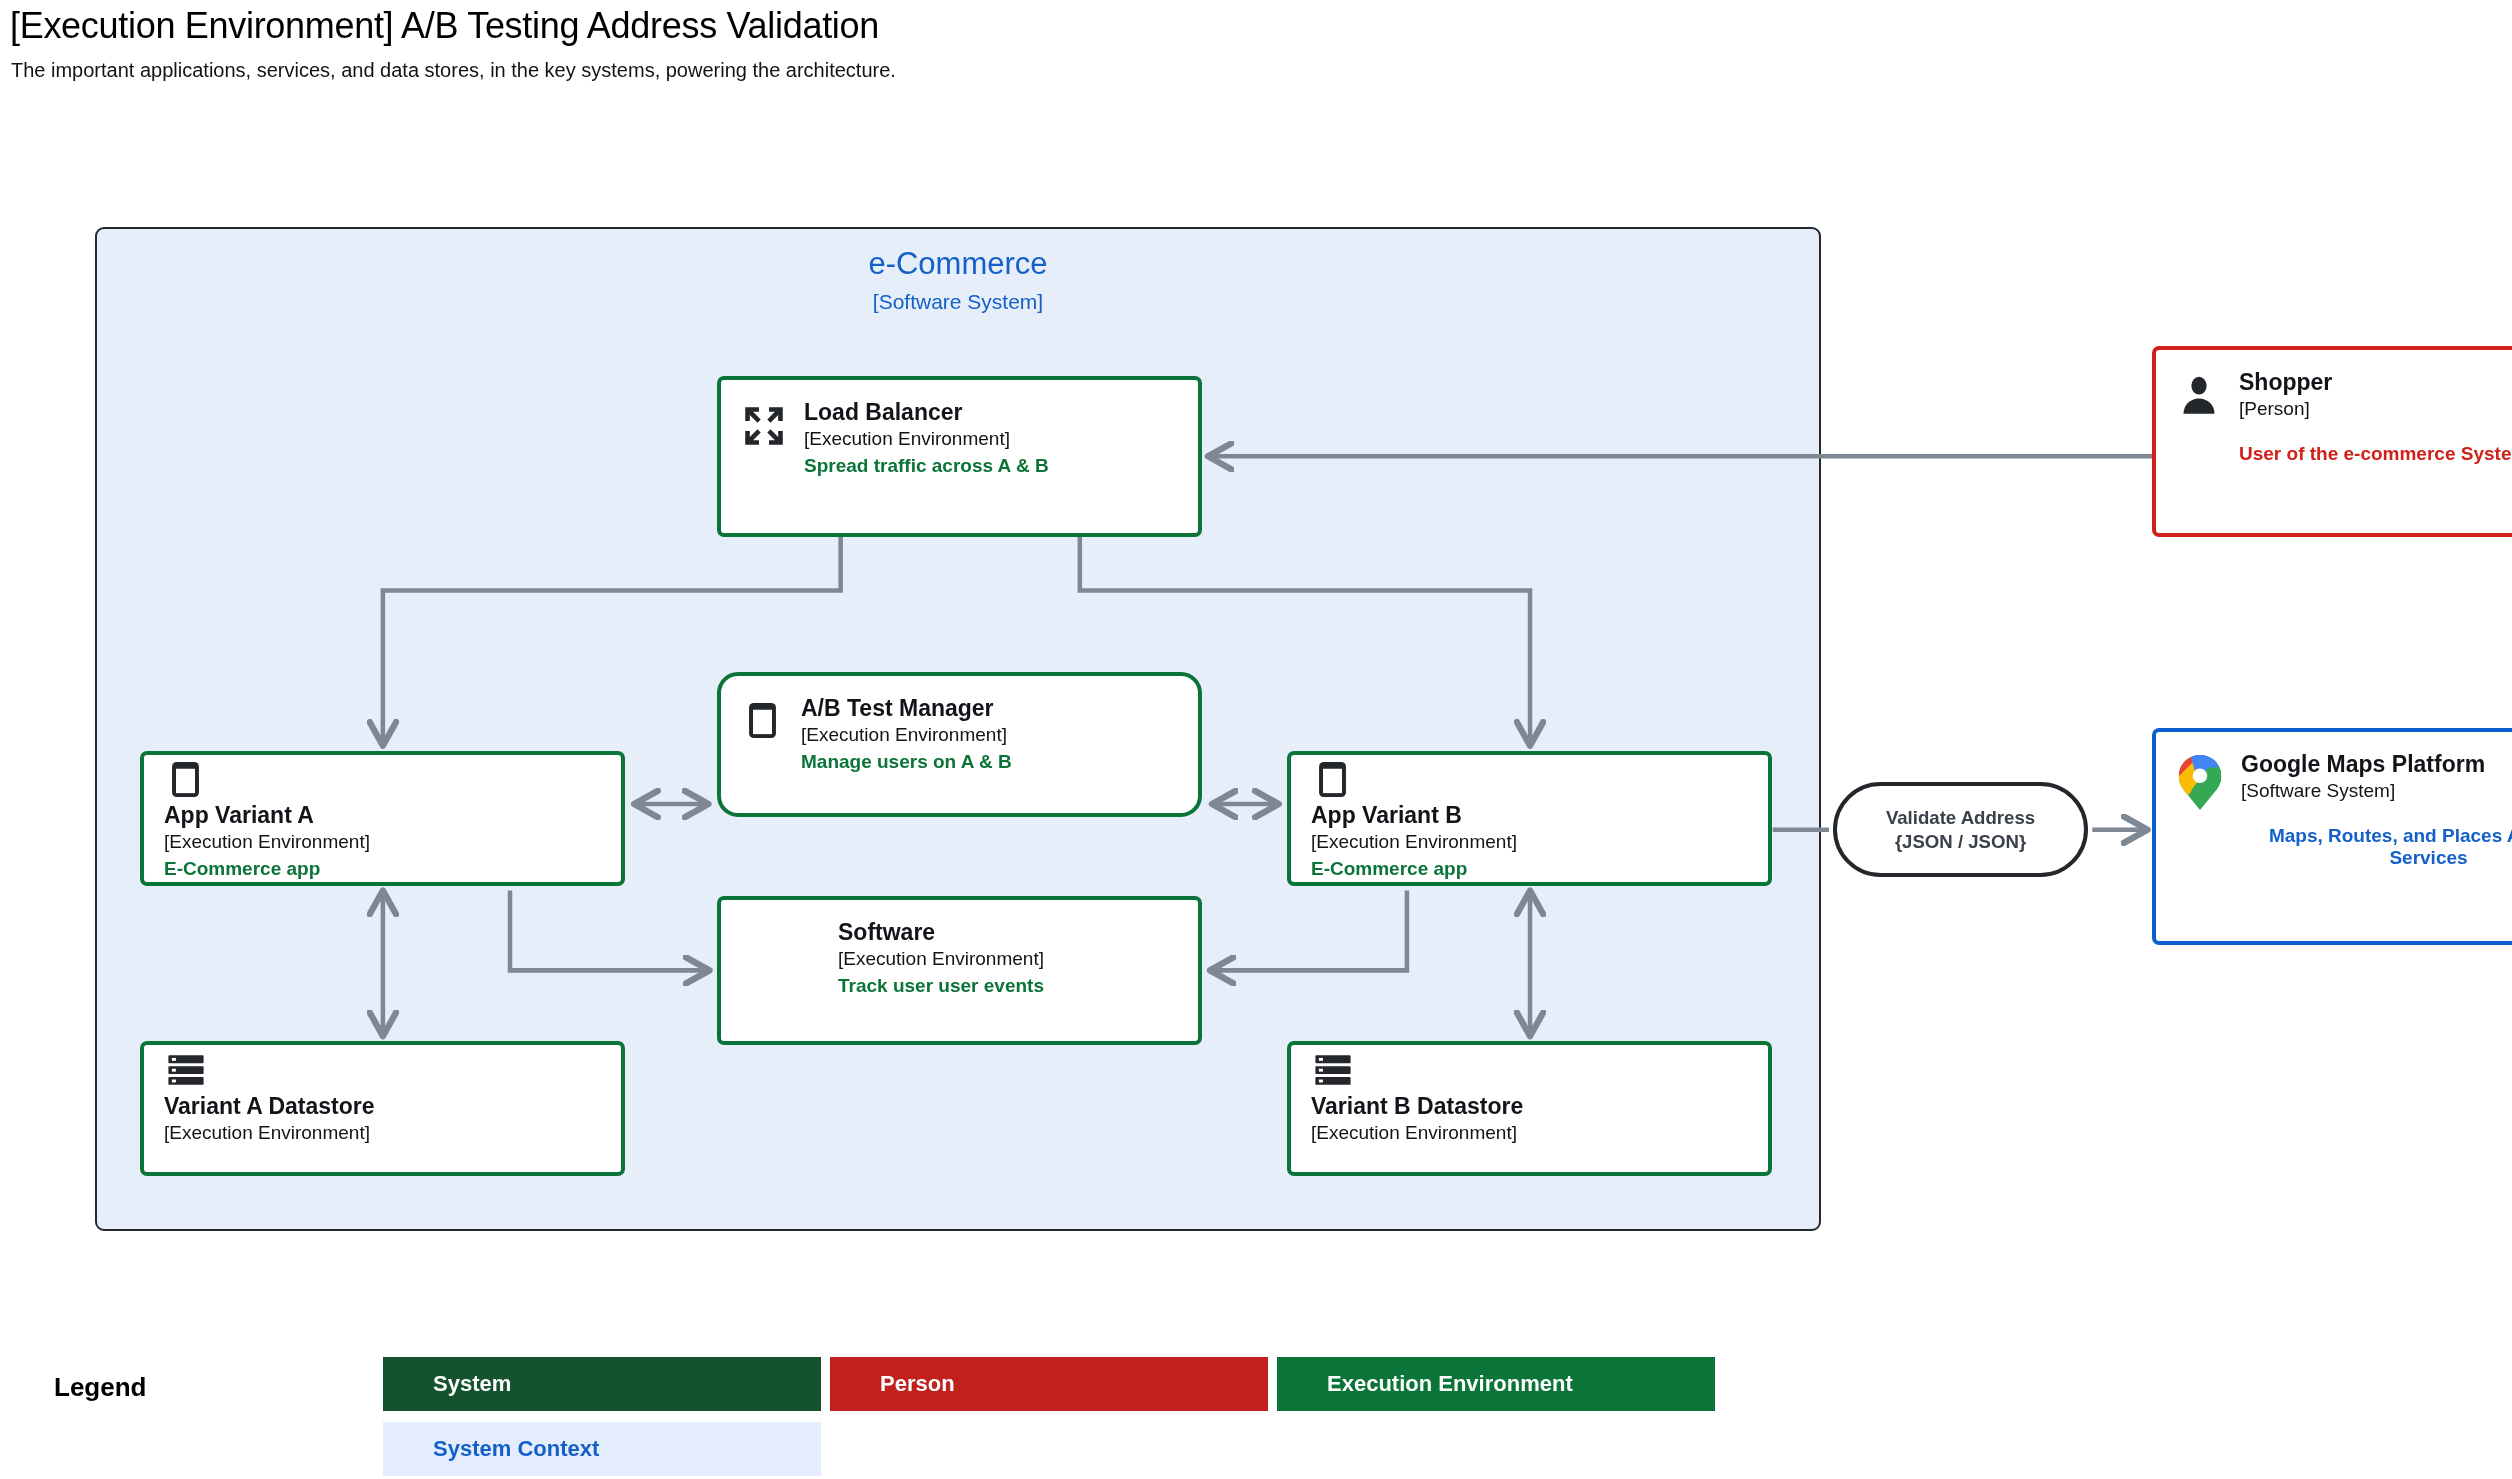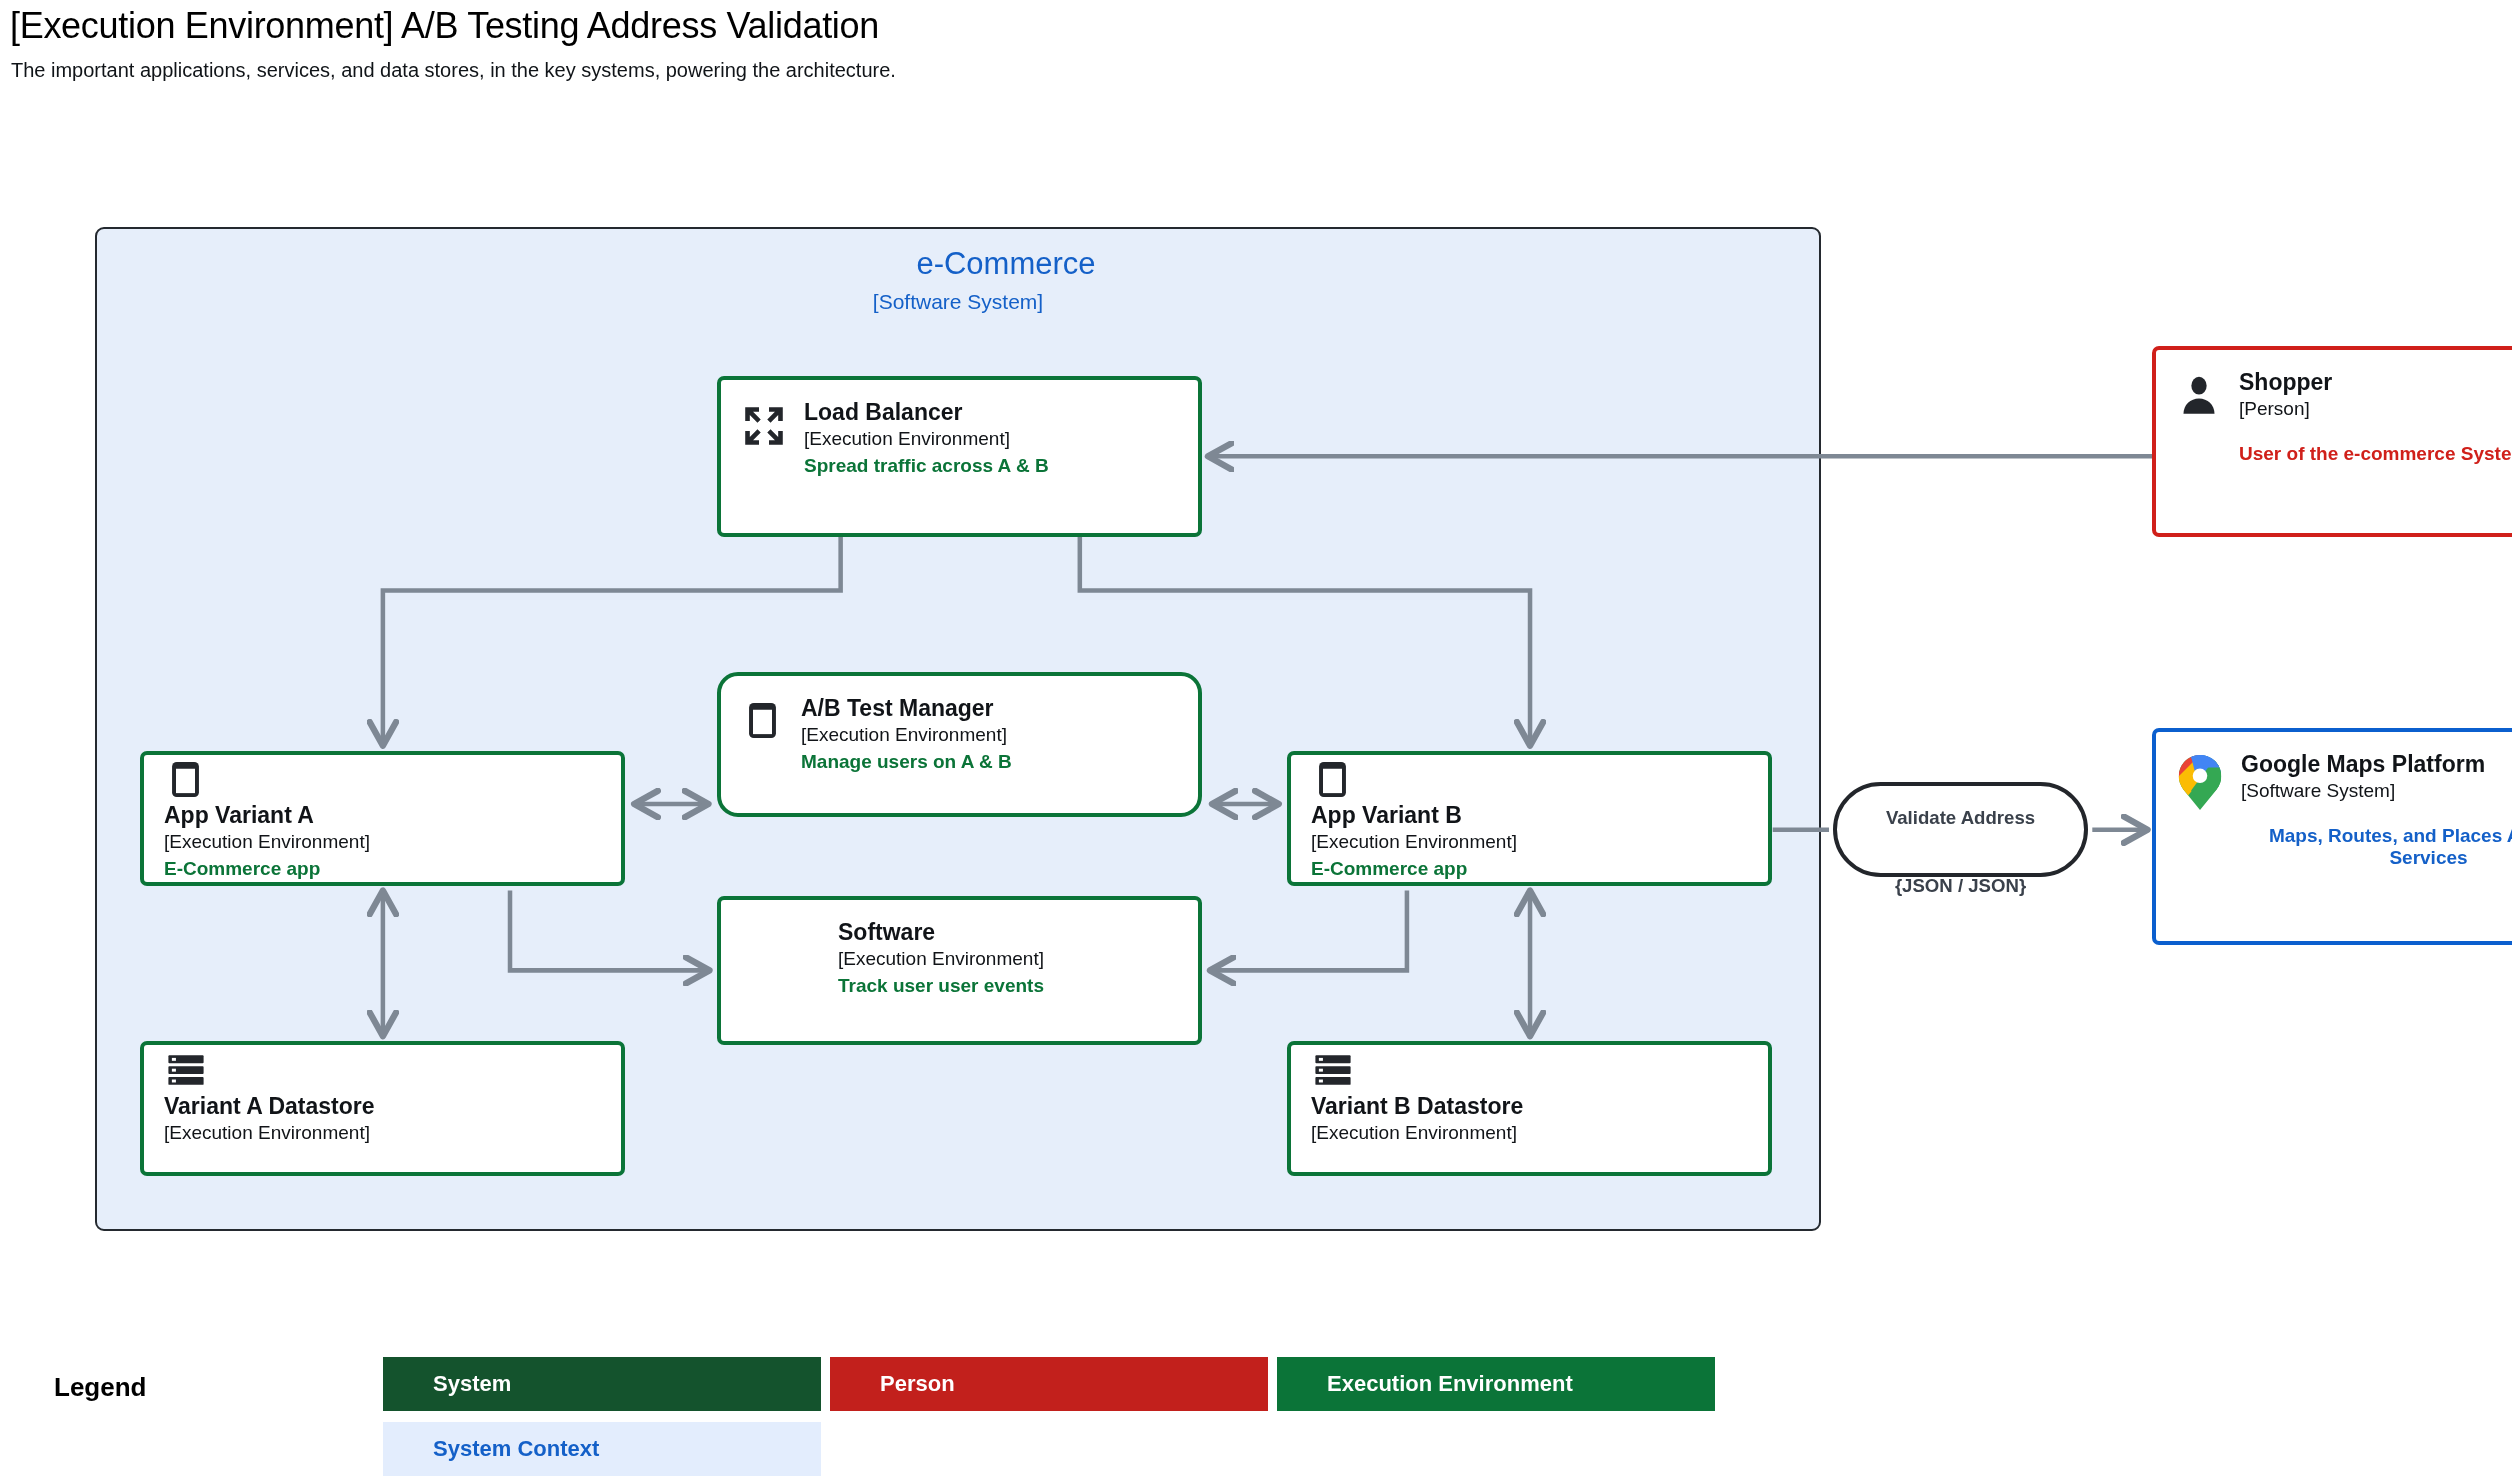--- a/index.html
+++ b/index.html
@@ -23,21 +23,21 @@
   }
 
   
   #system-boundary{
     position:absolute;left:95px;top:227px;width:1726px;height:1004px;
     background:#E6EEFA;border:2px solid #24292F;border-radius:9px;
     box-sizing:border-box;
   }
   #boundary-title{
     position:absolute;left:95px;top:246px;width:1726px;
-    text-align:center;font-size:31px;font-weight:400;color:#1460C8;padding-left:48px;
+    text-align:center;font-size:31px;font-weight:400;color:#1460C8;
   }
   #boundary-subtitle{
     position:absolute;left:95px;top:290px;width:1726px;
     text-align:center;font-size:21px;font-weight:400;color:#1460C8;
   }
 
   
   #edges{position:absolute;left:0;top:0;width:2642px;height:1480px;pointer-events:none;}
 
   
@@ -82,21 +82,21 @@
   #node-analytics .node-inner{padding-left:117px;}
 
   
   #edge-label-validate-address{
     position:absolute;left:1833px;top:782px;width:255px;height:95px;
     background:#ffffff;border:4.5px solid #23262B;border-radius:48px;
     box-sizing:border-box;
     display:flex;flex-direction:column;align-items:center;justify-content:center;
   }
   #edge-label-validate-address div{
-    font-size:18.6px;font-weight:700;color:#3A414B;line-height:1.26;white-space:nowrap;margin-top:44px;
+    font-size:18.6px;font-weight:700;color:#3A414B;line-height:1.26;white-space:nowrap;
   }
 
   
   #legend-label{
     position:absolute;left:54px;top:1372px;
     font-size:26px;font-weight:700;color:#000000;
   }
   .legend-swatch{
     position:absolute;box-sizing:border-box;
     display:flex;align-items:center;

